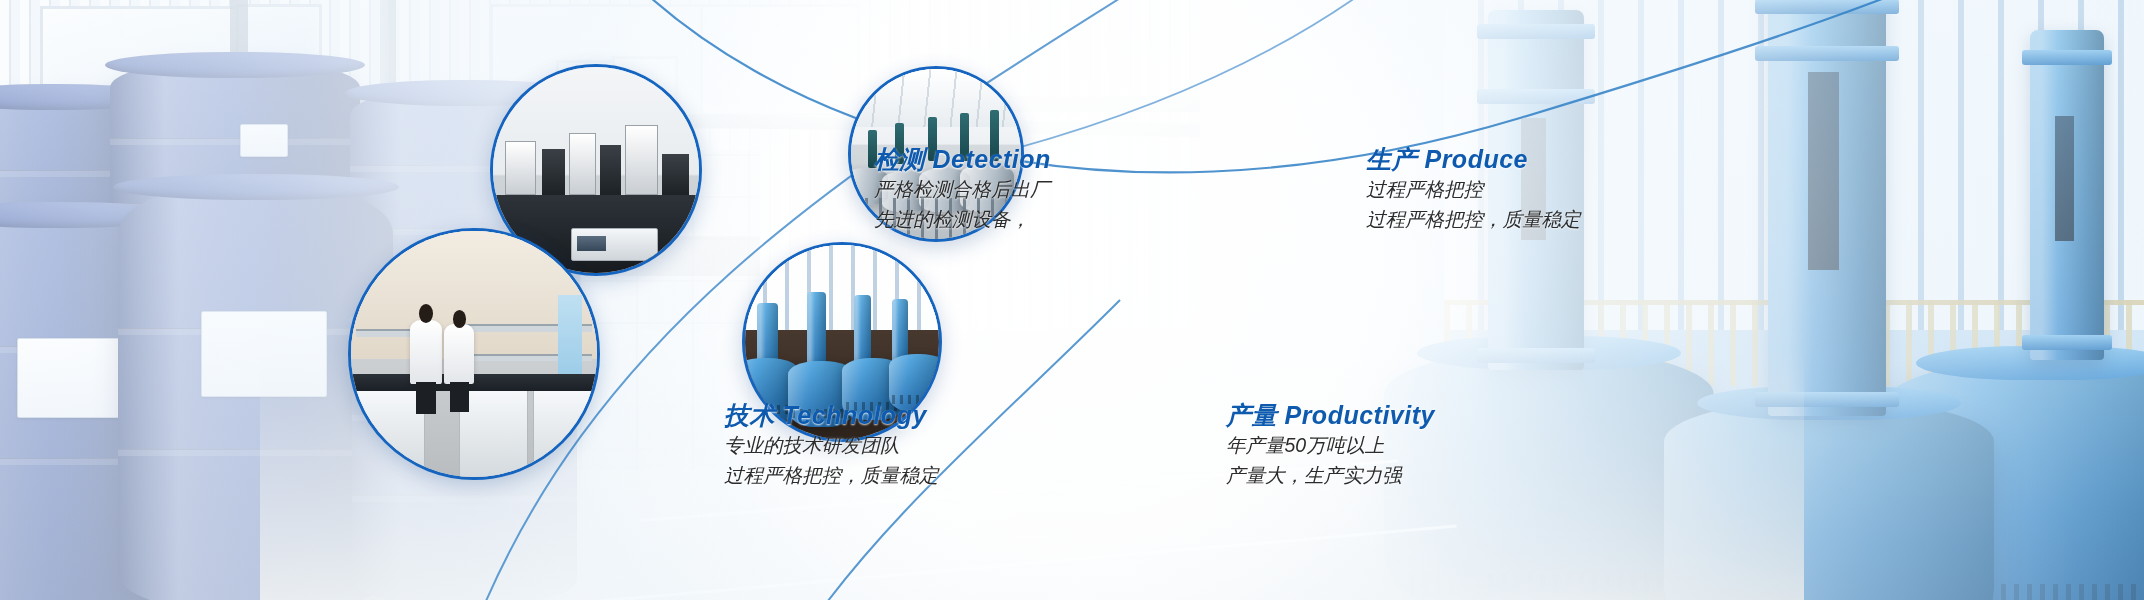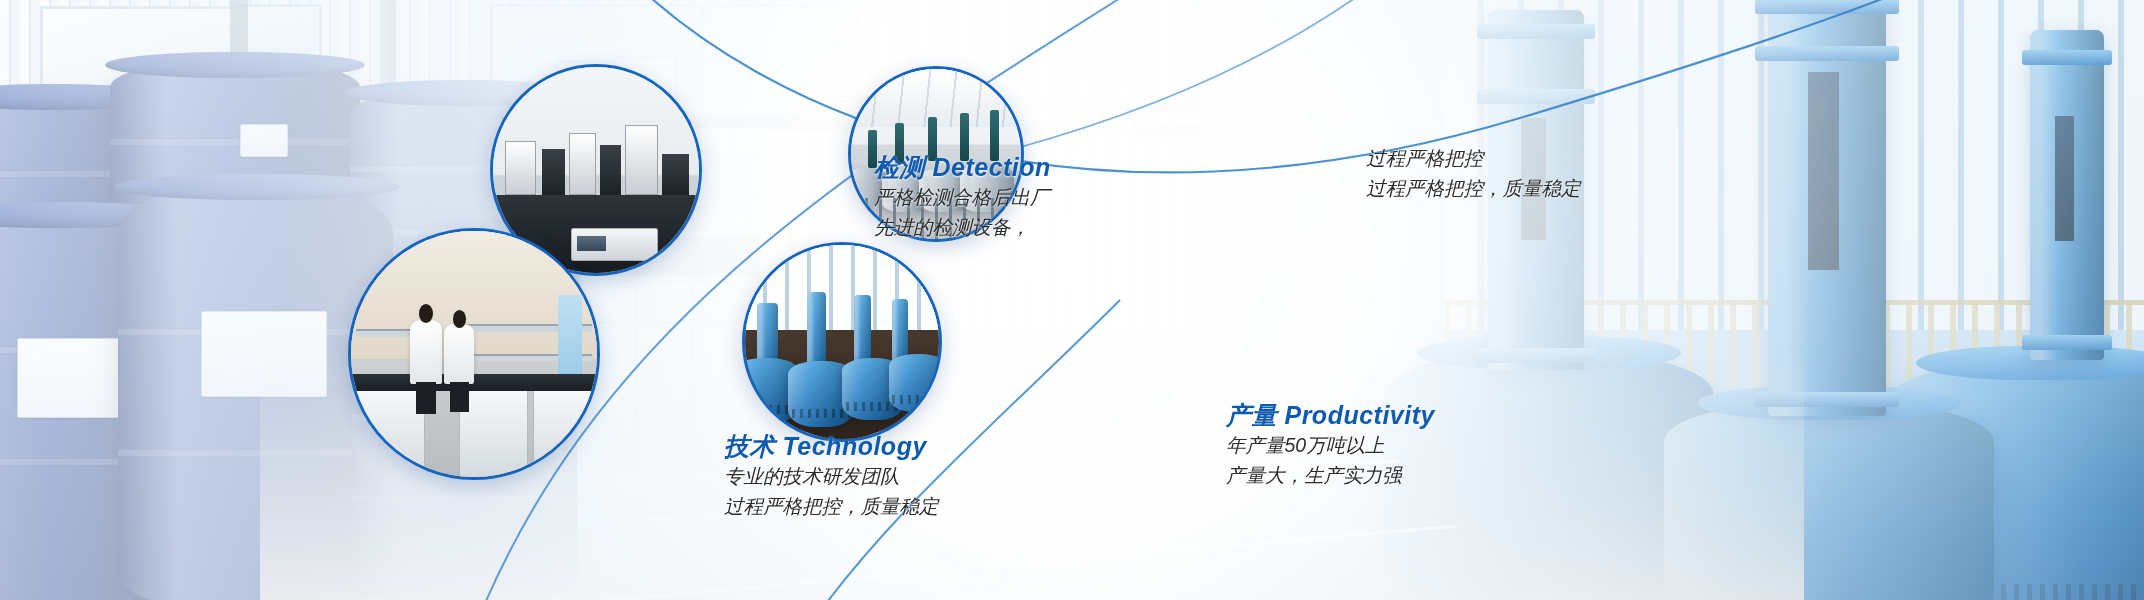--- a/index.html
+++ b/index.html
@@ -391,23 +391,23 @@
   }
   .tb-line {
     font-size:19.5px;
     font-style:italic;
     color:#2c2c2c;
     white-space:nowrap;
     line-height:1.52;
     text-shadow:0 1px 2px rgba(255,255,255,.8);
   }
 
-  #tx-detection    { left:874px;  top:152px; }
+  #tx-detection    { left:874px;  top:144px; }
   #tx-produce      { left:1366px; top:144px; }
-  #tx-technology   { left:724px;  top:400px;margin-top:31px; }
+  #tx-technology   { left:724px;  top:400px; }
   #tx-productivity { left:1226px; top:400px; }
   #tx-productivity .tb-line { text-align:left; }
 </style>
 </head>
 <body>
 
 <div class="banner">
 
   <div class="bg-layer">
     <div class="bg-base"></div>
@@ -573,20 +573,24 @@
   <div class="textblock" id="tx-detection">
     <div class="tb-title">
       <span>检测</span>
       <span>Detection</span>
     </div>
     <div class="tb-line">严格检测合格后出厂</div>
     <div class="tb-line">先进的检测设备，</div>
   </div>
 
   <div class="textblock" id="tx-produce">
+    <div class="tb-title">
+      <span>生产</span>
+      <span>Produce</span>
+    </div>
     <div class="tb-line">过程严格把控</div>
     <div class="tb-line">过程严格把控，质量稳定</div>
   </div>
 
   <div class="textblock" id="tx-technology">
     <div class="tb-title">
       <span>技术</span>
       <span>Technology</span>
     </div>
     <div class="tb-line">专业的技术研发团队</div>

